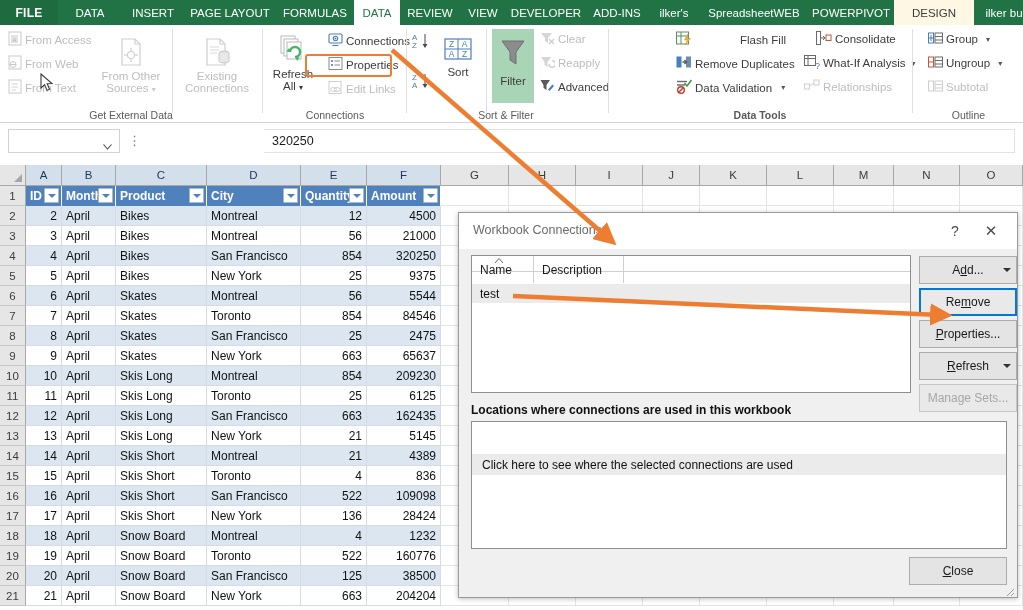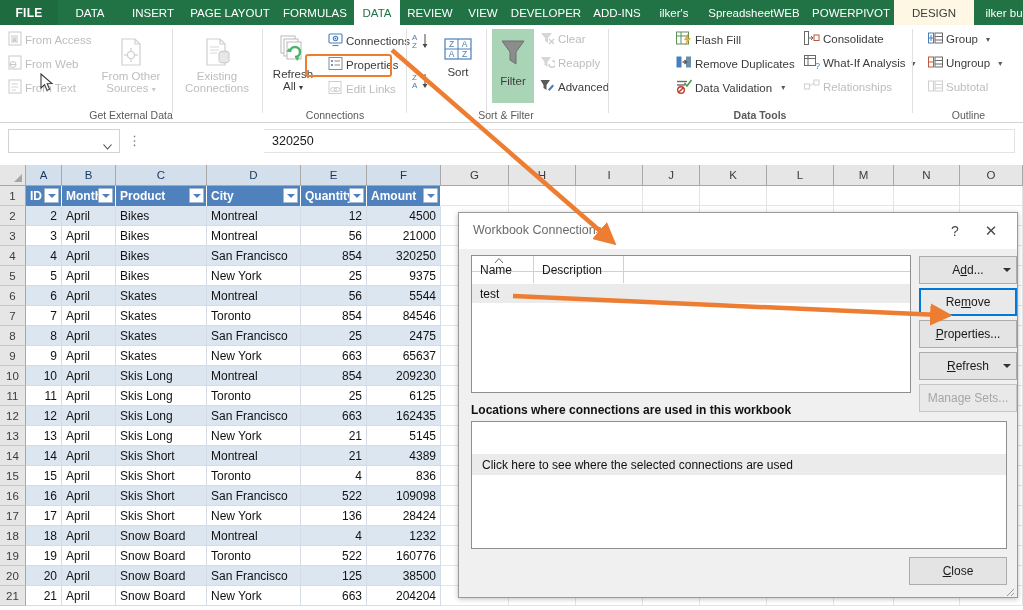--- a/index.html
+++ b/index.html
@@ -437,21 +437,21 @@
         <span class="lbl">Advanced</span>
       </div>
 
       <div class="grp-label" style="width:196px;">Sort &amp; Filter</div>
     </div>
 
     <div class="grp-sep" style="left:608px;"></div>
 
     <div class="grp" style="left:610px; width:300px;">
 
-      <div class="btn" style="left:66px; top:6px;">
+      <div class="btn" style="left:66px; top:6px;gap:45px;">
         <span class="ico">
           <svg width="16" height="15" viewBox="0 0 16 15">
               <rect x="0.5" y="1" width="12" height="12" fill="#fff" stroke="#5a8f5a"></rect>
               <line x1="0.5" y1="5" x2="12.5" y2="5" stroke="#5a8f5a"></line>
               <line x1="5" y1="1" x2="5" y2="13" stroke="#5a8f5a"></line>
               <path d="M12 3 L8.5 9 H11.5 L9 14 L14.5 7.5 H11.5 Z" fill="#e8b33c" stroke="#c99a28" stroke-width="0.6"></path>
             </svg>
         </span>
         <span class="lbl">Flash Fill</span>
       </div>
@@ -475,21 +475,21 @@
               <line x1="1" y1="6" x2="9" y2="6" stroke="#6a6a6a" stroke-width="1.4"></line>
               <path d="M8.5 4 L11 7 L15.5 1" fill="none" stroke="#4a9a4a" stroke-width="1.6"></path>
               <circle cx="5" cy="11" r="3.3" fill="none" stroke="#c0392b" stroke-width="1.4"></circle>
               <line x1="2.7" y1="13.3" x2="7.3" y2="8.7" stroke="#c0392b" stroke-width="1.4"></line>
             </svg>
         </span>
         <span class="lbl">Data Validation</span>
         <span style="margin-left:9px; font-size:8px; color:#5a5a5a;">▾</span>
       </div>
 
-      <div class="btn" style="left:194px; top:6px;justify-content:center;">
+      <div class="btn" style="left:206px; top:6px;justify-content:center;">
         <span class="ico">
           <svg width="16" height="14" viewBox="0 0 16 14">
               <rect x="0.5" y="0.5" width="4" height="13" fill="none" stroke="#6a6a6a"></rect>
               <line x1="4.5" y1="7" x2="9" y2="7" stroke="#6a6a6a"></line>
               <path d="M7 5 l2 2 l-2 2" fill="none" stroke="#6a6a6a"></path>
               <rect x="10" y="4" width="5" height="5.5" fill="none" stroke="#c0563a"></rect>
             </svg>
         </span>
         <span class="lbl">Consolidate</span>
       </div>

